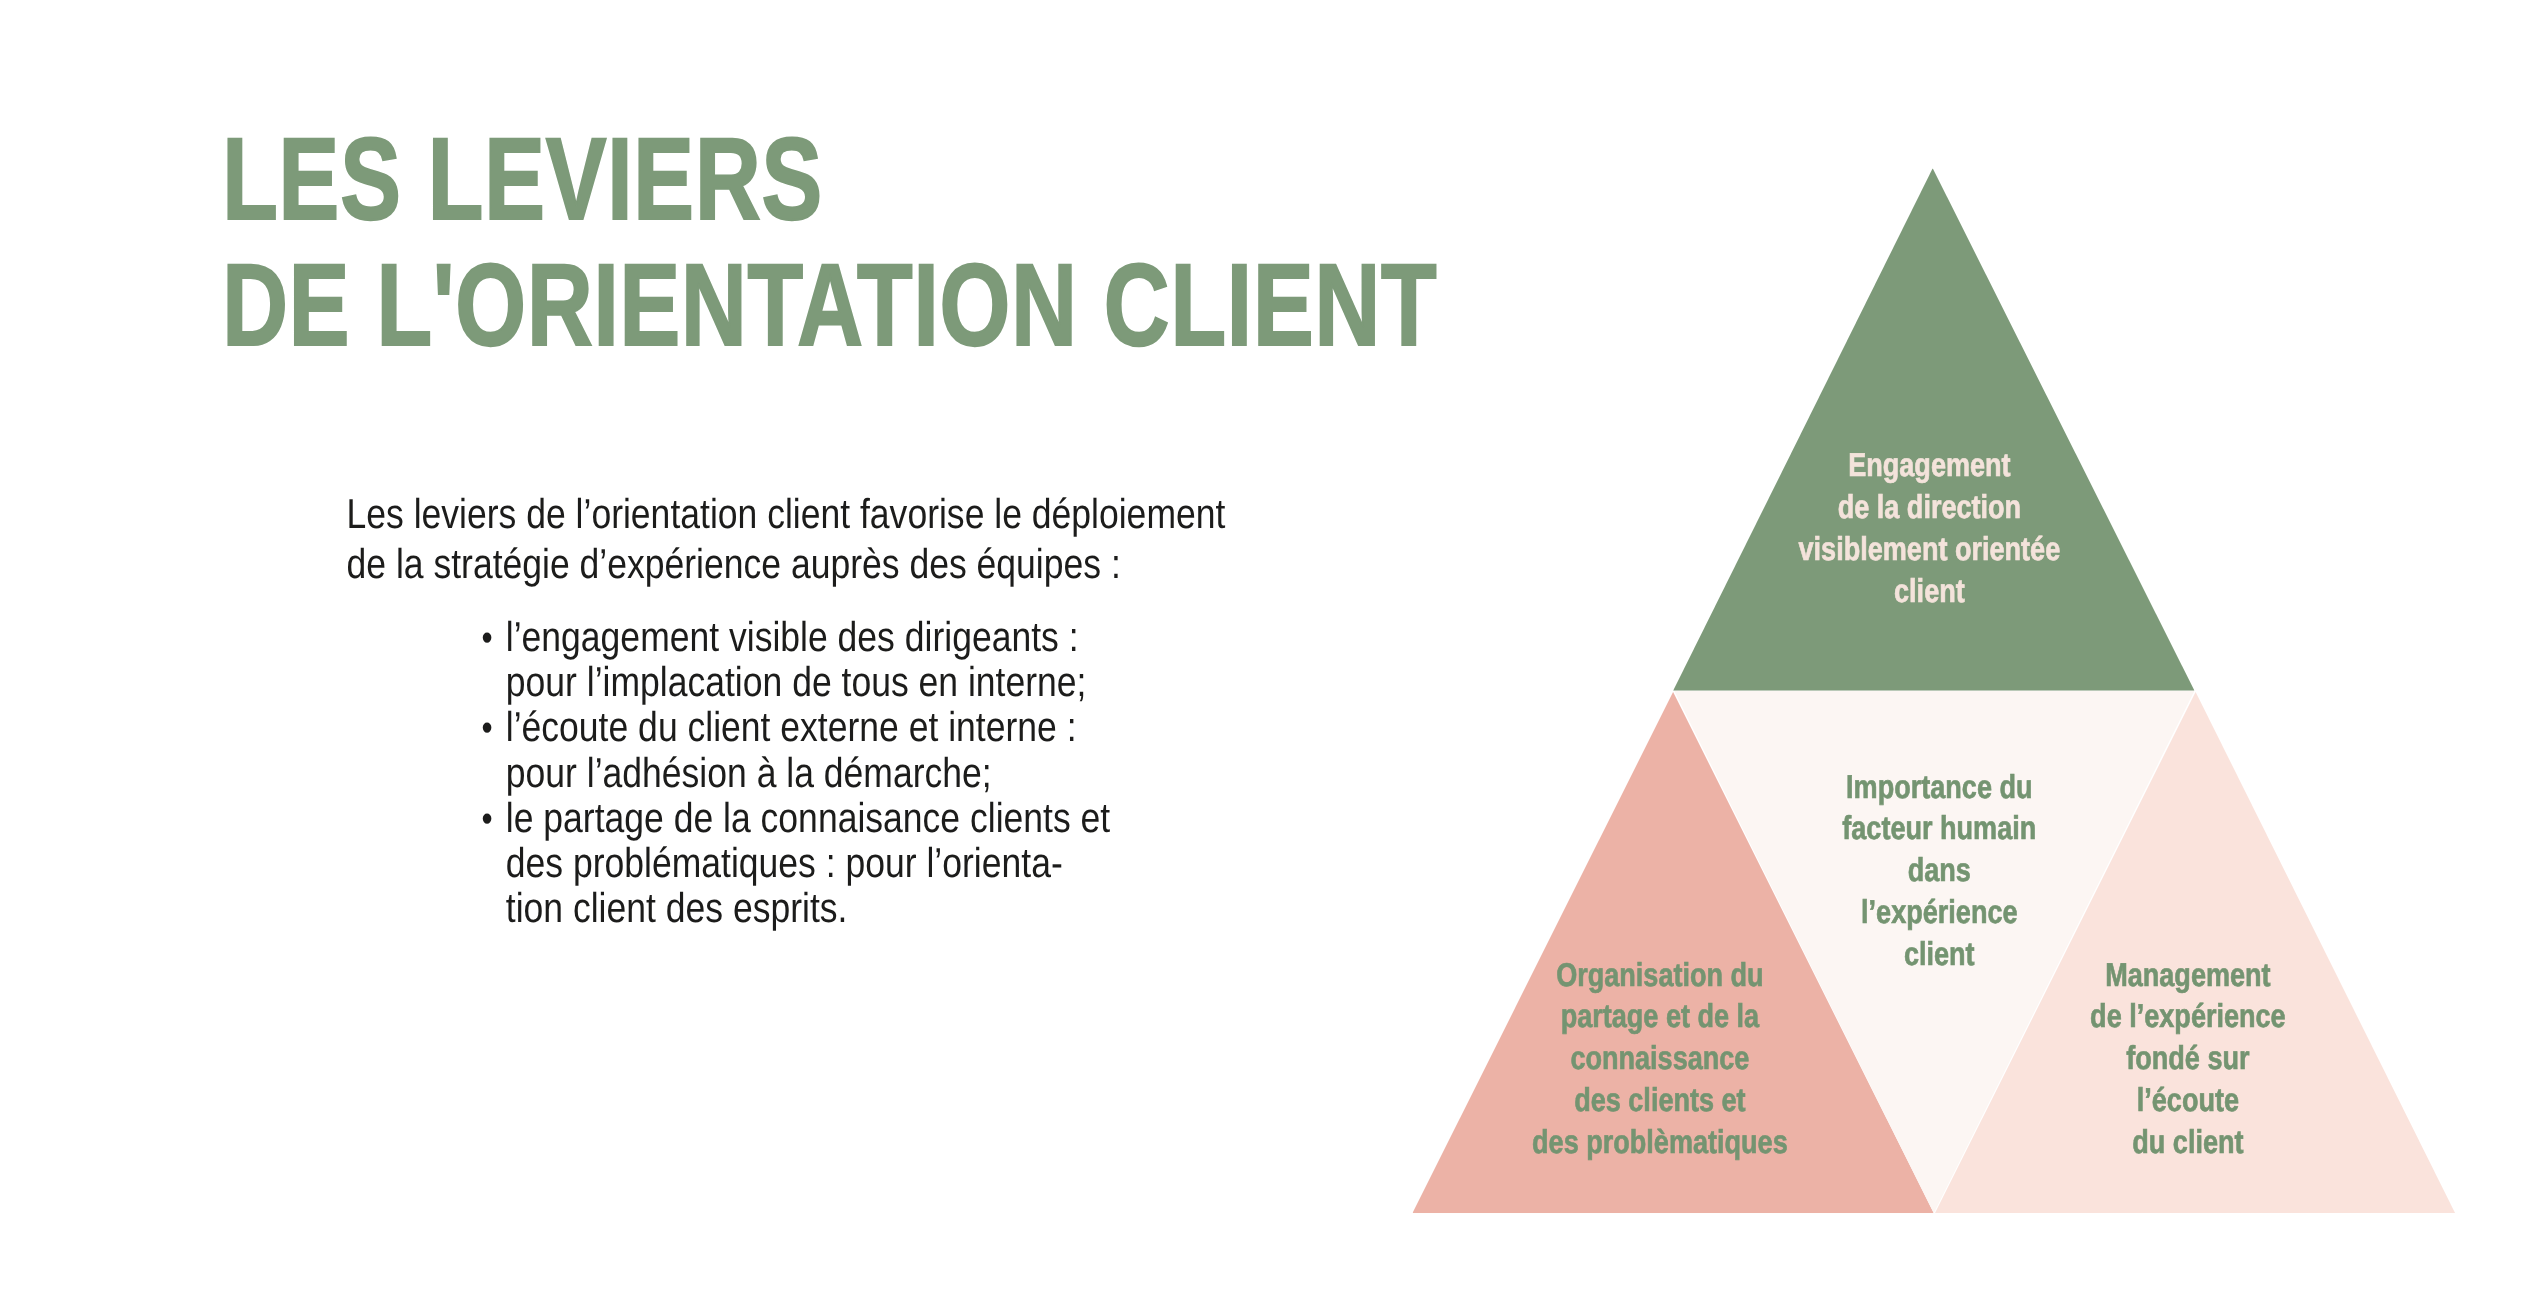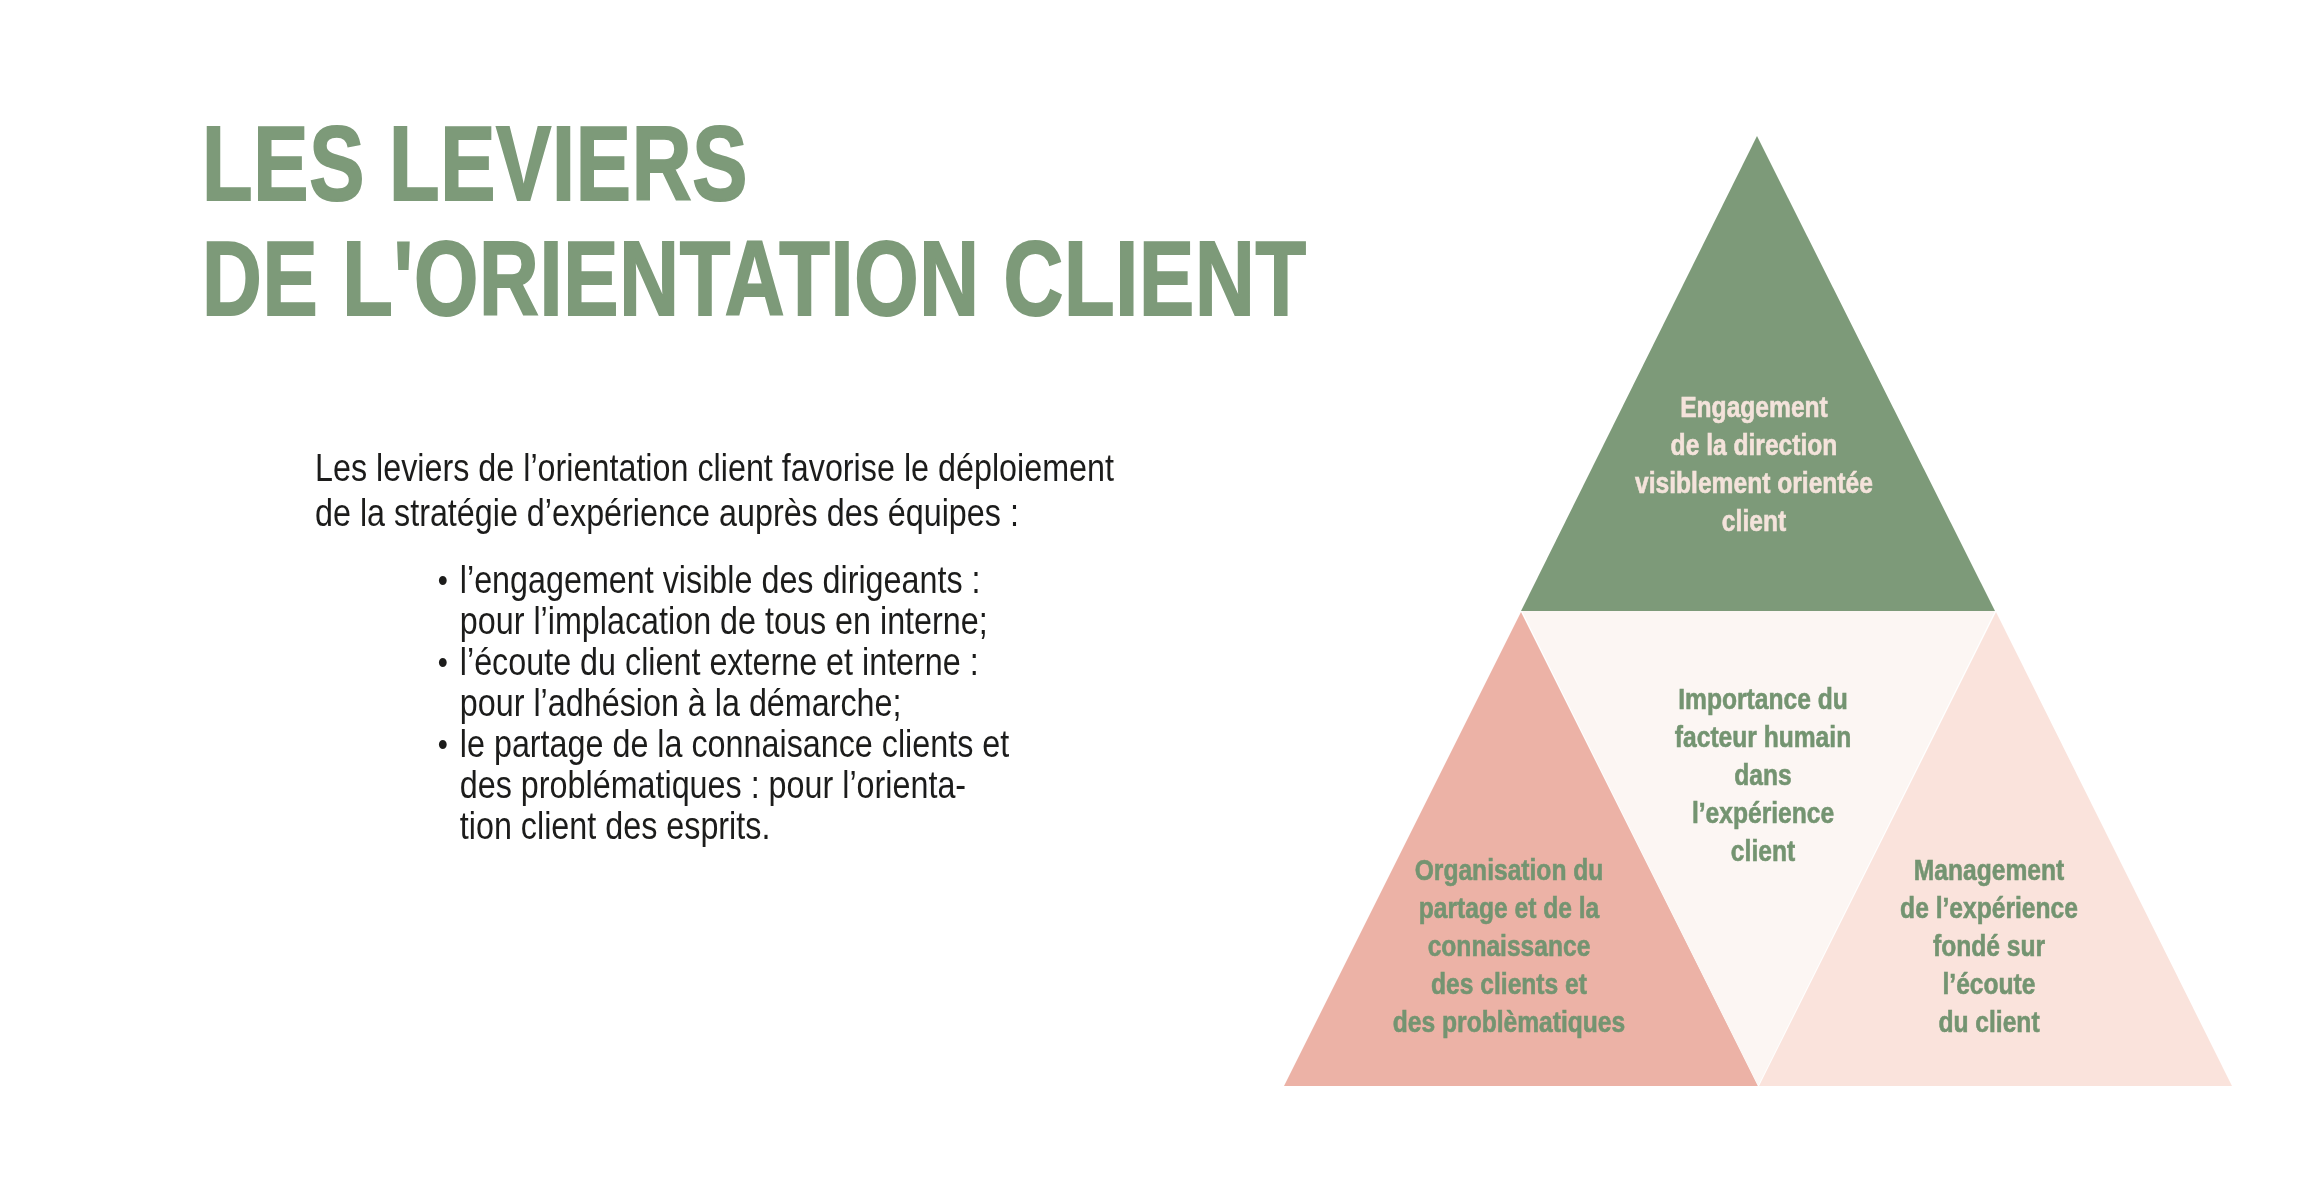--- a/index.html
+++ b/index.html
@@ -66,21 +66,21 @@
   .bullets li::before {
     content: "\2022";
     position: absolute;
     left: 2px;
     top: 0;
     font-size: 34px;
   }
   .pyramid {
     position: absolute;
     left: 1252px;
-    top: 136px;
+    top: 153px;
     width: 948px;
     height: 950px;
   }
   .tri {
     position: absolute;
     inset: 0;
   }
   .tri-top    { clip-path: polygon(473px 0px,   237px 475px, 711px 475px); }
   .tri-left   { clip-path: polygon(237px 476px, 0px 950px,   474px 950px); }
   .tri-middle { clip-path: polygon(238px 475px, 711px 475px, 474px 950px); }

